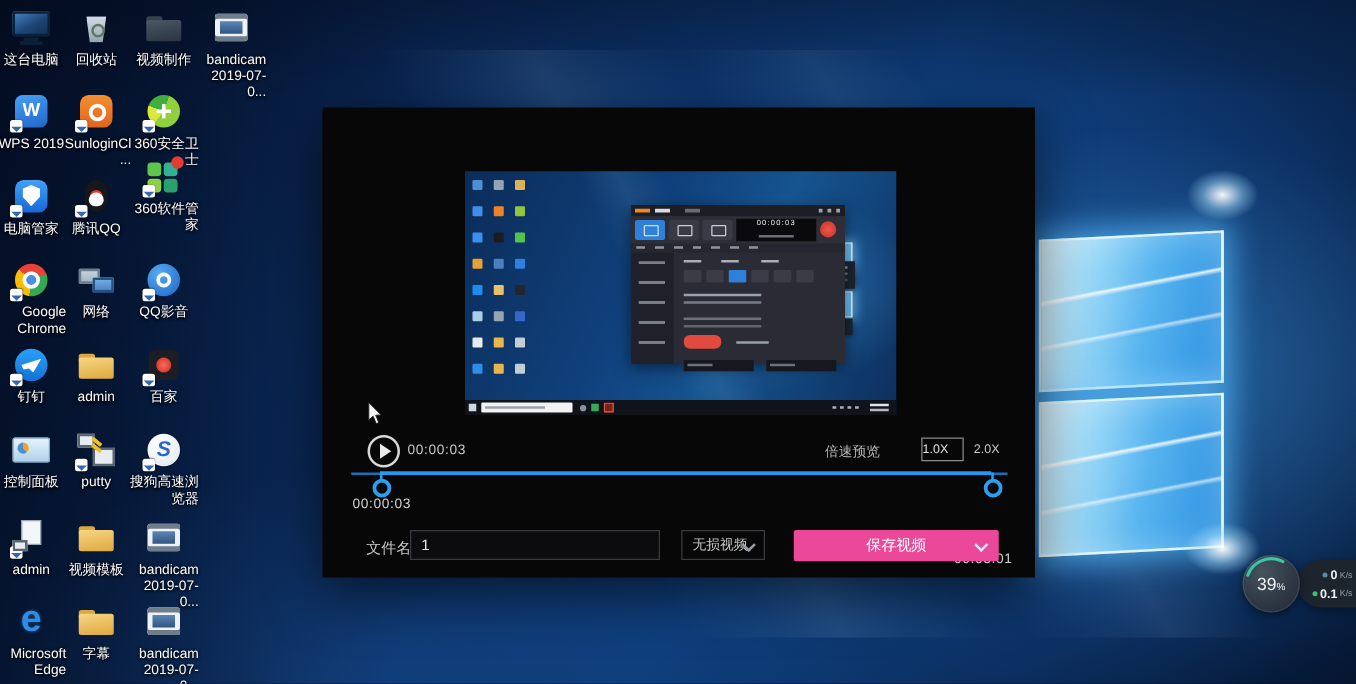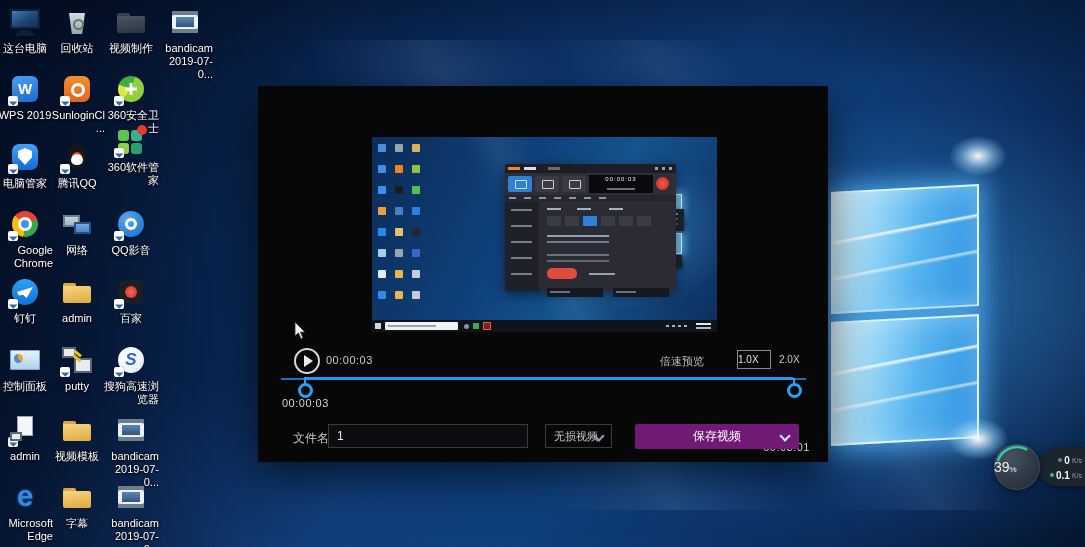--- a/index.html
+++ b/index.html
@@ -201,37 +201,37 @@
   .h-end{left:529px;}
   .t-start{position:absolute;left:24px;top:311px;font-size:11px;color:#d2d2d2;letter-spacing:.5px;}
   .t-end{position:absolute;right:18px;top:311px;font-size:11px;color:#d2d2d2;letter-spacing:.5px;margin-top:44px;}
   .fnlabel{position:absolute;left:35px;top:344px;font-size:12px;color:#c8c8c8;}
   .fninput{position:absolute;left:70px;top:338px;width:200px;height:24px;box-sizing:border-box;
     background:#0c0c0e;border:1px solid #3a3a3e;color:#e8e8e8;font-size:12px;padding:0 8px;outline:none;}
   .fmt{position:absolute;left:287px;top:338px;width:67px;height:24px;box-sizing:border-box;border:1px solid #3a3a3e;
     color:#c8c8c8;font-size:11px;line-height:22px;padding-left:8px;cursor:pointer;}
   .chev{position:absolute;width:6px;height:6px;border-right:2px solid #9aa0a8;border-bottom:2px solid #9aa0a8;transform:rotate(45deg);}
   .fmt .chev{right:8px;top:7px;}
-  .save{position:absolute;left:377px;top:338px;width:164px;height:25px;background:#701a75;border-radius:2px;
+  .save{position:absolute;left:377px;top:338px;width:164px;height:25px;background:#ec4899;border-radius:2px;
     color:#fff;font-size:12px;text-align:center;line-height:25px;cursor:pointer;}
   .save .chev{right:10px;top:8px;border-color:#cfe6fb;}
 
   
   .traypanel{position:absolute;left:1038px;top:448px;width:47px;height:38px;background:#1c242e;
     border-radius:19px 0 0 19px;box-shadow:0 2px 8px rgba(0,0,0,.4);}
   .trow{position:absolute;right:3px;height:12px;display:flex;align-items:center;gap:2px;}
   .trow.up{top:6px;}.trow.down{top:21px;}
   .tdot{width:4px;height:4px;border-radius:50%;}
   .tdot.u{background:#5a8da0;}.tdot.d{background:#3ec06a;}
   .tval{font-size:10px;font-weight:bold;color:#f2f2f2;}
   .tunit{font-size:7px;color:#93a1ad;}
   .ball{position:absolute;left:994px;top:444px;width:46px;height:46px;border-radius:50%;cursor:pointer;
     background:radial-gradient(circle at 35% 30%,#46525f,#2a333f 68%,#222a35);
     box-shadow:0 2px 8px rgba(0,0,0,.5), inset 0 0 0 1px rgba(255,255,255,.10);}
-  .ballpct{position:absolute;inset:0;text-align:left;line-height:46px;color:#f2f2f2;font-size:14px;}
+  .ballpct{position:absolute;inset:0;text-align:center;line-height:46px;color:#f2f2f2;font-size:14px;}
   .ballpct .pu{font-size:8px;}
   .ballarc{position:absolute;left:0;top:0;}
 </style>
 </head>
 <body>
 
 <div class="wall"></div>
 <div class="beam"></div>
 <div class="wlogo">
   <div class="pane p1"></div>

